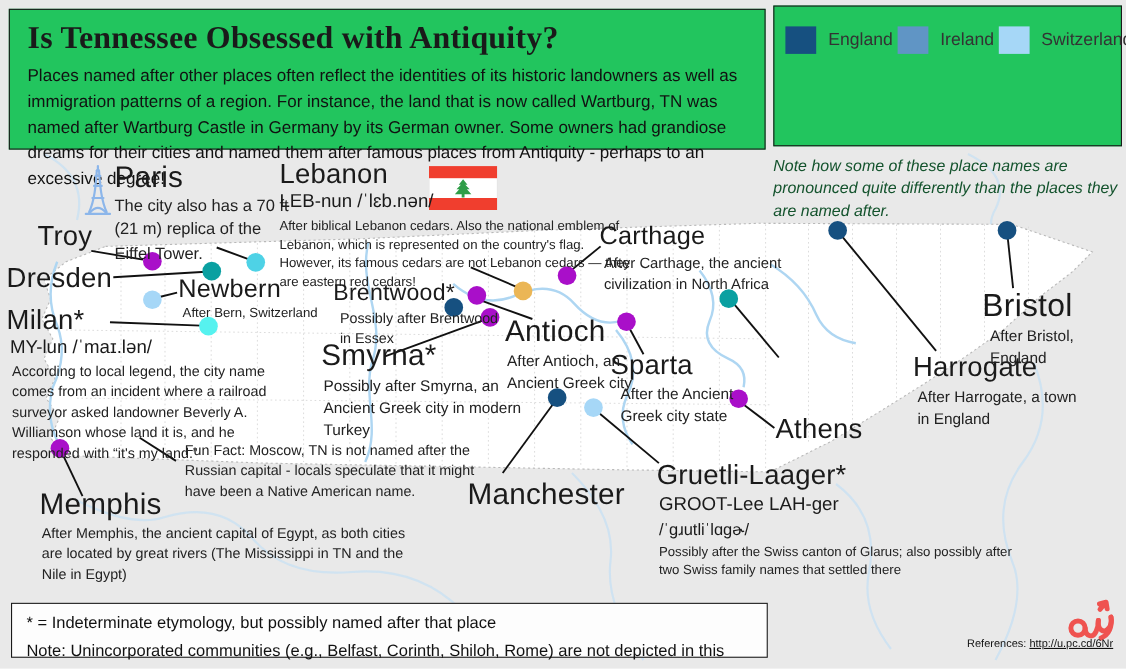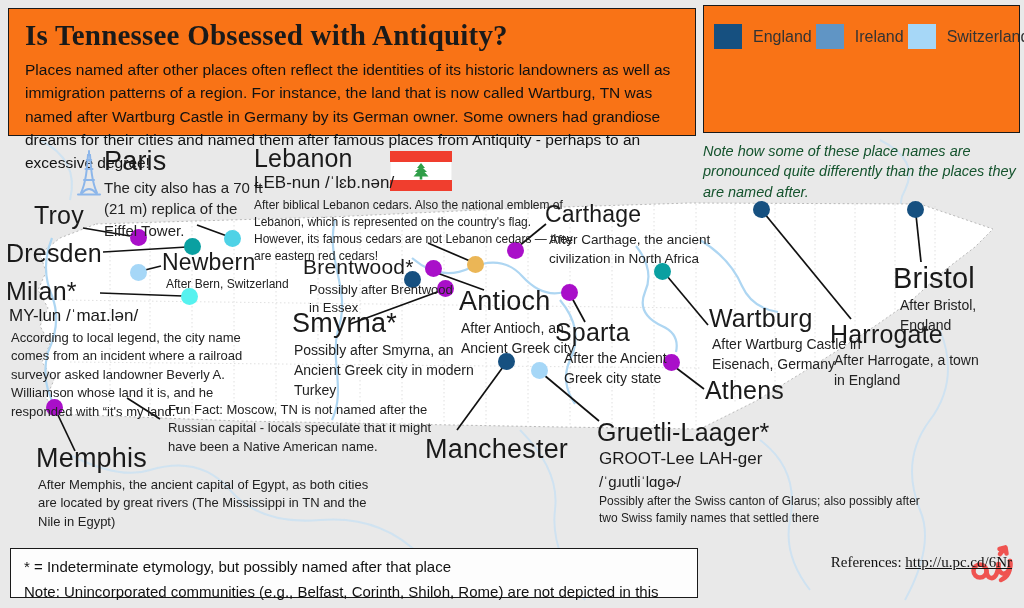--- a/index.html
+++ b/index.html
@@ -5,21 +5,21 @@
   html,body{margin:0;padding:0;}
   #canvas{
     position:relative;width:1024px;height:608px;overflow:hidden;
     background:#e9e9e9;
     font-family:"Liberation Sans","DejaVu Sans",sans-serif;
     color:#1a1a1a;
   }
   svg{display:block;}
   #maplayer{position:absolute;left:0;top:0;}
   .panel{
-    position:absolute;background:#f97316;border:1.6px solid #1a1a1a;
+    position:absolute;background:#22c55e;border:1.6px solid #1a1a1a;
     box-sizing:border-box;
   }
   #title-box{left:8px;top:8px;width:688px;height:128px;padding:8px 16px;}
   #title-box h1{
     font-family:"Liberation Serif","DejaVu Serif",serif;
     font-size:29px;margin:2px 0 6px 0;font-weight:700;letter-spacing:.2px;
   }
   #title-box p{margin:0;font-size:15.5px;line-height:1.5;color:#111;}
   #legend-box{left:703px;top:5px;width:317px;height:128px;padding:9px 10px;}
   .leg-cols{display:flex;gap:8px;}
@@ -36,21 +36,21 @@
   .place h2{margin:0;font-weight:400;color:#1a1a1a;letter-spacing:.2px;white-space:nowrap;}
   .h-xl{font-size:29px;} .h-lg{font-size:27px;} .h-md{font-size:25px;}
   .h-sm{font-size:23px;} .h-xs{font-size:21px;}
   .pron{font-size:17px;color:#1a1a1a;white-space:nowrap;}
   .pron2{font-size:15px;color:#1a1a1a;white-space:nowrap;}
   .desc{font-size:13px;line-height:1.42;color:#222;}
   .desc-lg{font-size:14px;} .desc-sm{font-size:12px;} .desc-md{font-size:13.5px;}
   .dot{position:absolute;width:17px;height:17px;border-radius:50%;}
   #footnote-box{left:10px;top:548px;width:688px;height:50px;padding:5px 13px;background:#fdfdfd;}
   #footnote-box div{font-size:15px;line-height:1.5;color:#111;margin:2px 0;}
-  #references{position:absolute;right:12px;top:554px;font-size:15px;color:#111;white-space:nowrap;font-family:Liberation Serif, serif;}
+  #references{position:absolute;right:12px;top:580px;font-size:10px;color:#111;white-space:nowrap;}
   #references a{color:#111;text-decoration:underline;}
   #artist-logo{position:absolute;left:970px;top:544px;}
   #lebanon-flag{position:absolute;left:390px;top:151px;}
   #eiffel{position:absolute;left:74px;top:149px;}
 </style>
 </head>
 <body>
 
 <div id="canvas">
 
@@ -283,24 +283,20 @@
     <h2 class="h-lg">Manchester</h2>
   </div>
 
   <div class="place" style="left:597px;top:418px">
     <h2 class="h-md">Gruetli-Laager*</h2>
     <div class="pron" style="margin-left:2px;margin-top:2px">GROOT-Lee LAH-ger</div>
     <div class="pron2" style="margin-left:2px;margin-top:4px">/ˈɡɹutliˈlɑɡɚ/</div>
     <div class="desc desc-sm" style="width:330px;margin-left:2px;margin-top:3px">Possibly after the Swiss canton of Glarus; also possibly after two Swiss family names that settled there</div>
   </div>
 
-  <div class="place" style="left:709px;top:304px">
-    <h2 class="h-md">Wartburg</h2>
-    <div class="desc desc-lg" style="width:150px;margin-left:3px;margin-top:2px">After Wartburg Castle in Eisenach, Germany</div>
-  </div>
 
   <div class="place" style="left:705px;top:376px">
     <h2 class="h-md">Athens</h2>
   </div>
 
   <div class="place" style="left:830px;top:320px">
     <h2 class="h-md">Harrogate</h2>
     <div class="desc desc-lg" style="width:150px;margin-left:4px;margin-top:2px">After Harrogate, a town in England</div>
   </div>
 

